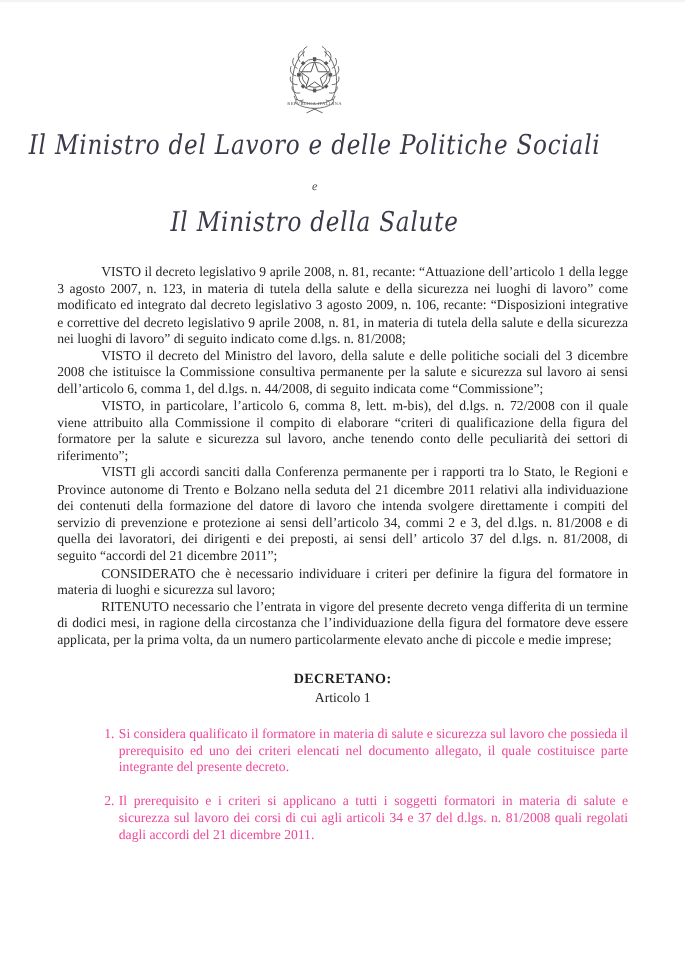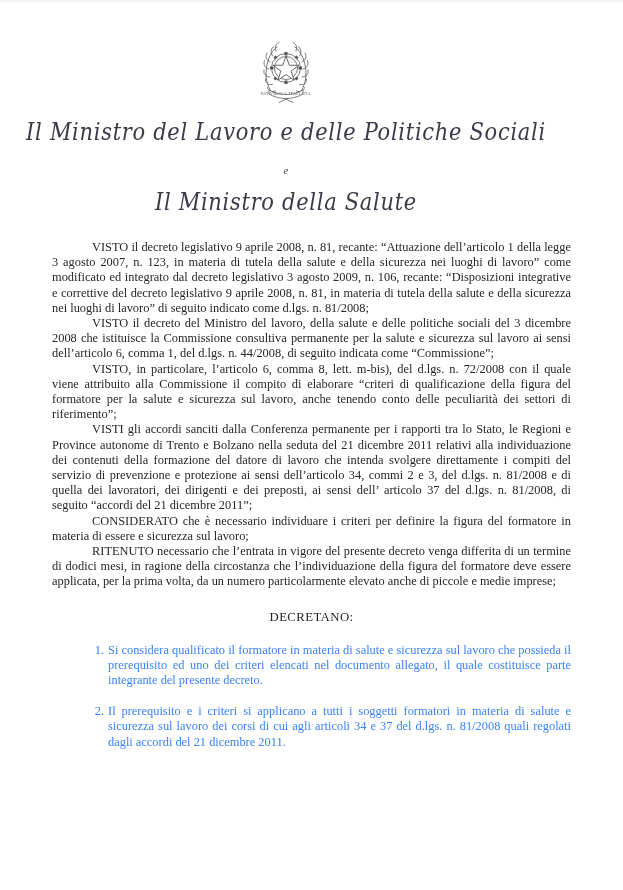--- a/index.html
+++ b/index.html
@@ -86,21 +86,21 @@
     margin: 0;
     color: #262626;
     hyphens: none;
   }
   .para.first { margin-top: 26px; }
   .it { }
 
   
   .decreta {
     text-align: center;
-    font-weight: normal;
+    font-weight: bold;
     font-size: 12.8px;
     margin-top: 20px;
     letter-spacing: 0.4px;
     color: #1f1f1f;
   }
   .articolo {
     text-align: center;
     font-size: 12.4px;
     margin-top: 2px;
     color: #262626;
@@ -114,21 +114,21 @@
     counter-reset: itm;
   }
   ol.items li {
     counter-increment: itm;
     position: relative;
     text-align: justify;
     font-size: 12.4px;
     line-height: 15.2px;
     margin-bottom: 16px;
     padding-left: 20px;
-    color: #3b82f6;
+    color: #ec4899;
   }
   ol.items li::before {
     content: counter(itm) ".";
     position: absolute;
     left: 0;
     top: 0;
     width: 16px;
     text-align: right;
     font-size: 12.4px;
   }
@@ -194,26 +194,27 @@
 
   <div class="ministry-line ministry-2">Il Ministro della Salute</div>
 
   <div class="body-block">
 
     <div id="preamble-host">
         <div class="para first"><span>VISTO il decreto legislativo 9 aprile 2008, n. 81, recante: “</span><span class="it">Attuazione dell’articolo 1 della legge 3 agosto 2007, n. 123, in materia di tutela della salute e della sicurezza nei luoghi di lavoro</span><span>” come modificato ed integrato dal decreto legislativo 3 agosto 2009, n. 106, recante: “</span><span class="it">Disposizioni integrative e correttive del decreto legislativo 9 aprile 2008, n. 81, in materia di tutela della salute e della sicurezza nei luoghi di lavoro</span><span>” di seguito indicato come d.lgs. n. 81/2008;</span></div>
         <div class="para"><span>VISTO il decreto del Ministro del lavoro, della salute e delle politiche sociali del 3 dicembre 2008 che istituisce la Commissione consultiva permanente per la salute e sicurezza sul lavoro ai sensi dell’articolo 6, comma 1, del d.lgs. n. 44/2008, di seguito indicata come “Commissione”;</span></div>
         <div class="para"><span>VISTO, in particolare, l’articolo 6, comma 8, lett. m-bis), del d.lgs. n. 72/2008 con il quale viene attribuito alla Commissione il compito di elaborare “</span><span class="it">criteri di qualificazione della figura del formatore per la salute e sicurezza sul lavoro, anche tenendo conto delle peculiarità dei settori di riferimento</span><span>”;</span></div>
         <div class="para"><span>VISTI gli accordi sanciti dalla Conferenza permanente per i rapporti tra lo Stato, le Regioni e Province autonome di Trento e Bolzano nella seduta del 21 dicembre 2011 relativi alla individuazione dei contenuti della formazione del datore di lavoro che intenda svolgere direttamente i compiti del servizio di prevenzione e protezione ai sensi dell’articolo 34, commi 2 e 3, del d.lgs. n. 81/2008 e di quella dei lavoratori, dei dirigenti e dei preposti, ai sensi dell’ articolo 37 del d.lgs. n. 81/2008, di seguito “accordi del 21 dicembre 2011”;</span></div>
-        <div class="para"><span>CONSIDERATO che è necessario individuare i criteri per definire la figura del formatore in materia di essere e sicurezza sul lavoro;</span></div>
+        <div class="para"><span>CONSIDERATO che è necessario individuare i criteri per definire la figura del formatore in materia di luoghi e sicurezza sul lavoro;</span></div>
         <div class="para"><span>RITENUTO necessario che l’entrata in vigore del presente decreto venga differita di un termine di dodici mesi, in ragione della circostanza che l’individuazione della figura del formatore deve essere applicata, per la prima volta, da un numero particolarmente elevato anche di piccole e medie imprese;</span></div>
       </div>
 
     <div class="decreta">DECRETANO:</div>
 
+    <div class="articolo">Articolo 1</div>
 
     <ol class="items" id="articles-host">
         <li><span>Si considera qualificato il formatore in materia di salute e sicurezza sul lavoro che possieda il prerequisito ed uno dei criteri elencati nel documento allegato, il quale costituisce parte integrante del presente decreto.</span></li>
         <li><span>Il prerequisito e i criteri si applicano a tutti i soggetti formatori in materia di salute e sicurezza sul lavoro dei corsi di cui agli articoli 34 e 37 del d.lgs. n. 81/2008 quali regolati dagli accordi del 21 dicembre 2011.</span></li>
       </ol>
 
   </div>
 </div>
 
 </body></html>

